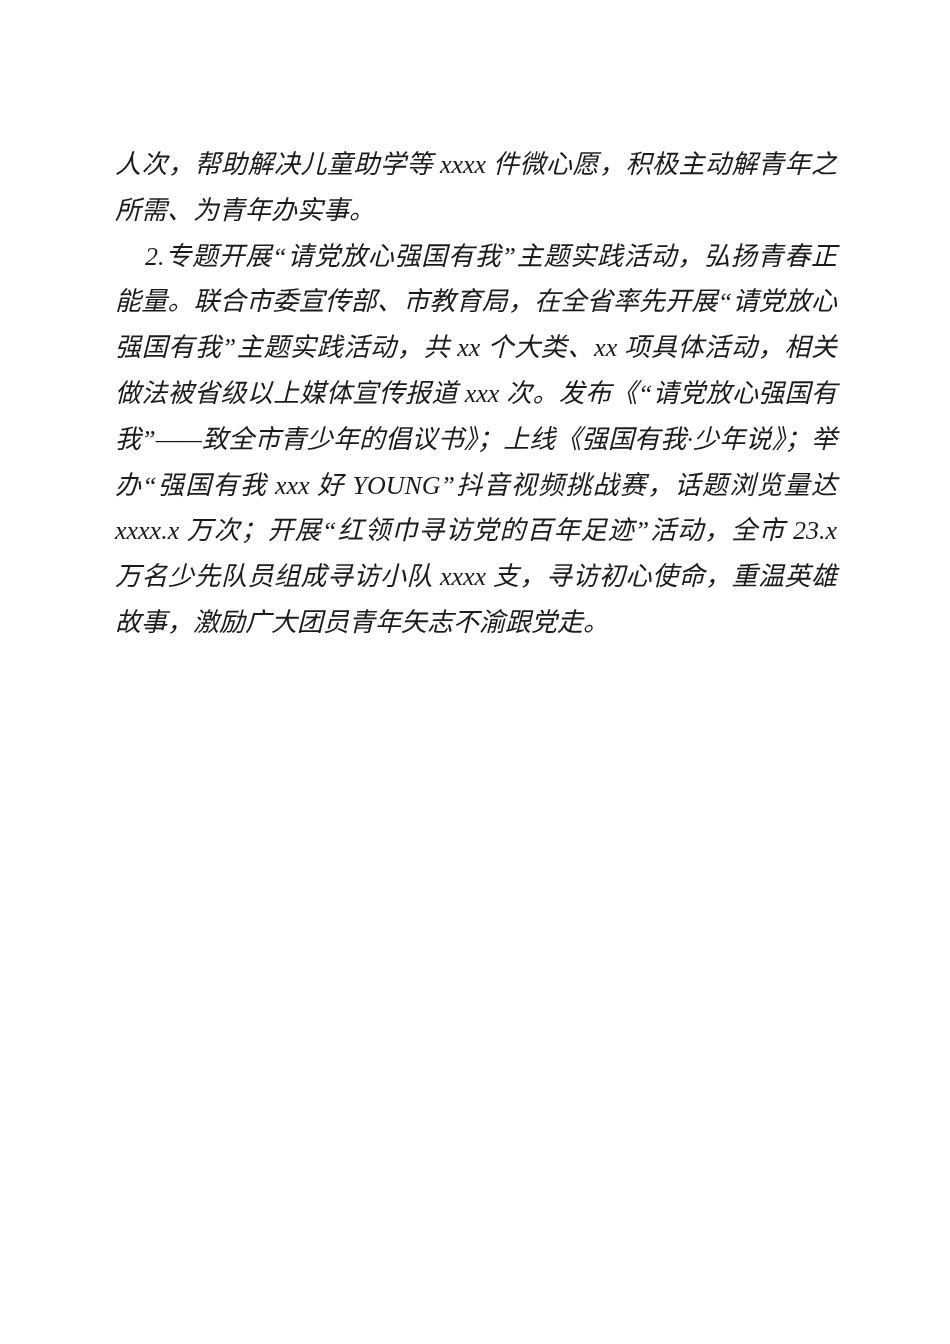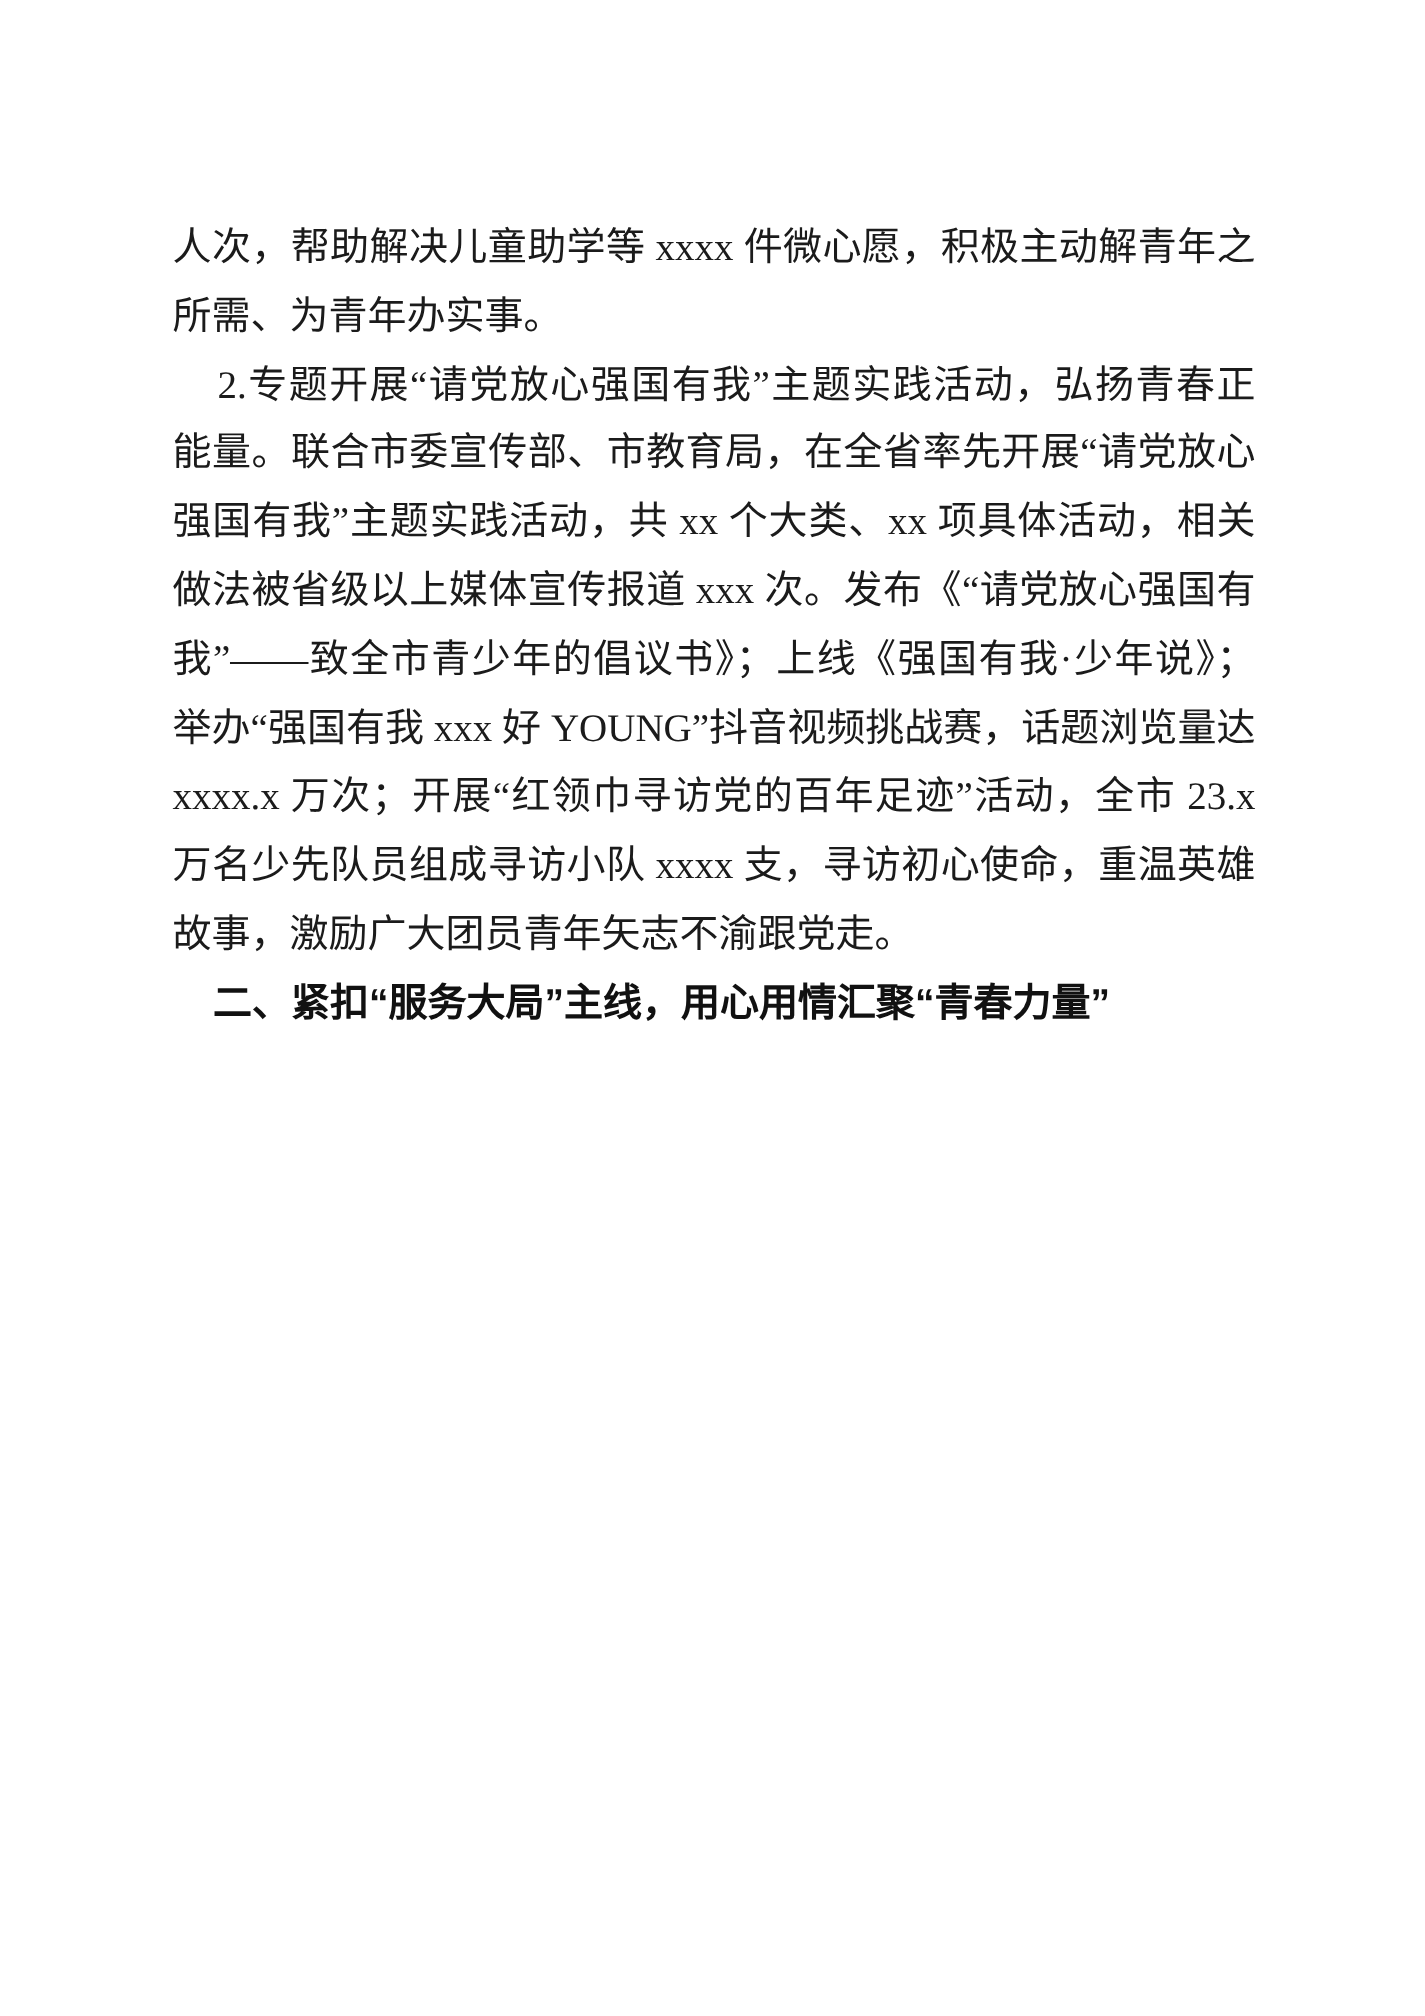--- a/index.html
+++ b/index.html
@@ -22,35 +22,35 @@
     color: #1b1b1b;
     font-family: "Liberation Serif", "DejaVu Serif", serif;
     font-size: 26px;
     line-height: 45.8px;
     text-align: justify;
     text-justify: inter-character;
   }
   .para {
     margin: 0;
     padding: 0;
+    font-style: italic;
   }
   .para.indent {
     text-indent: 30px;
   }
   .heading {
     margin: 0;
     padding: 0;
     text-indent: 27px;
     font-family: "Liberation Sans", "DejaVu Sans", sans-serif;
     font-weight: 700;
     color: #111111;
   }
 </style>
 </head>
 <body>
 
 <div class="page">
   <div class="text-block">
     <p class="para">人次，帮助解决儿童助学等 xxxx 件微心愿，积极主动解青年之所需、为青年办实事。</p>
     <p class="para indent">2.专题开展“请党放心强国有我”主题实践活动，弘扬青春正能量。联合市委宣传部、市教育局，在全省率先开展“请党放心强国有我”主题实践活动，共 xx 个大类、xx 项具体活动，相关做法被省级以上媒体宣传报道 xxx 次。发布《“请党放心强国有我”——致全市青少年的倡议书》；上线《强国有我·少年说》；举办“强国有我 xxx 好 YOUNG”抖音视频挑战赛，话题浏览量达 xxxx.x 万次；开展“红领巾寻访党的百年足迹”活动，全市 23.x 万名少先队员组成寻访小队 xxxx 支，寻访初心使命，重温英雄故事，激励广大团员青年矢志不渝跟党走。</p>
-    <p class="heading">二、紧扣“服务大局”主线，用心用情汇聚“青春力量”</p>
   </div>
 </div>
 
 </body></html>

